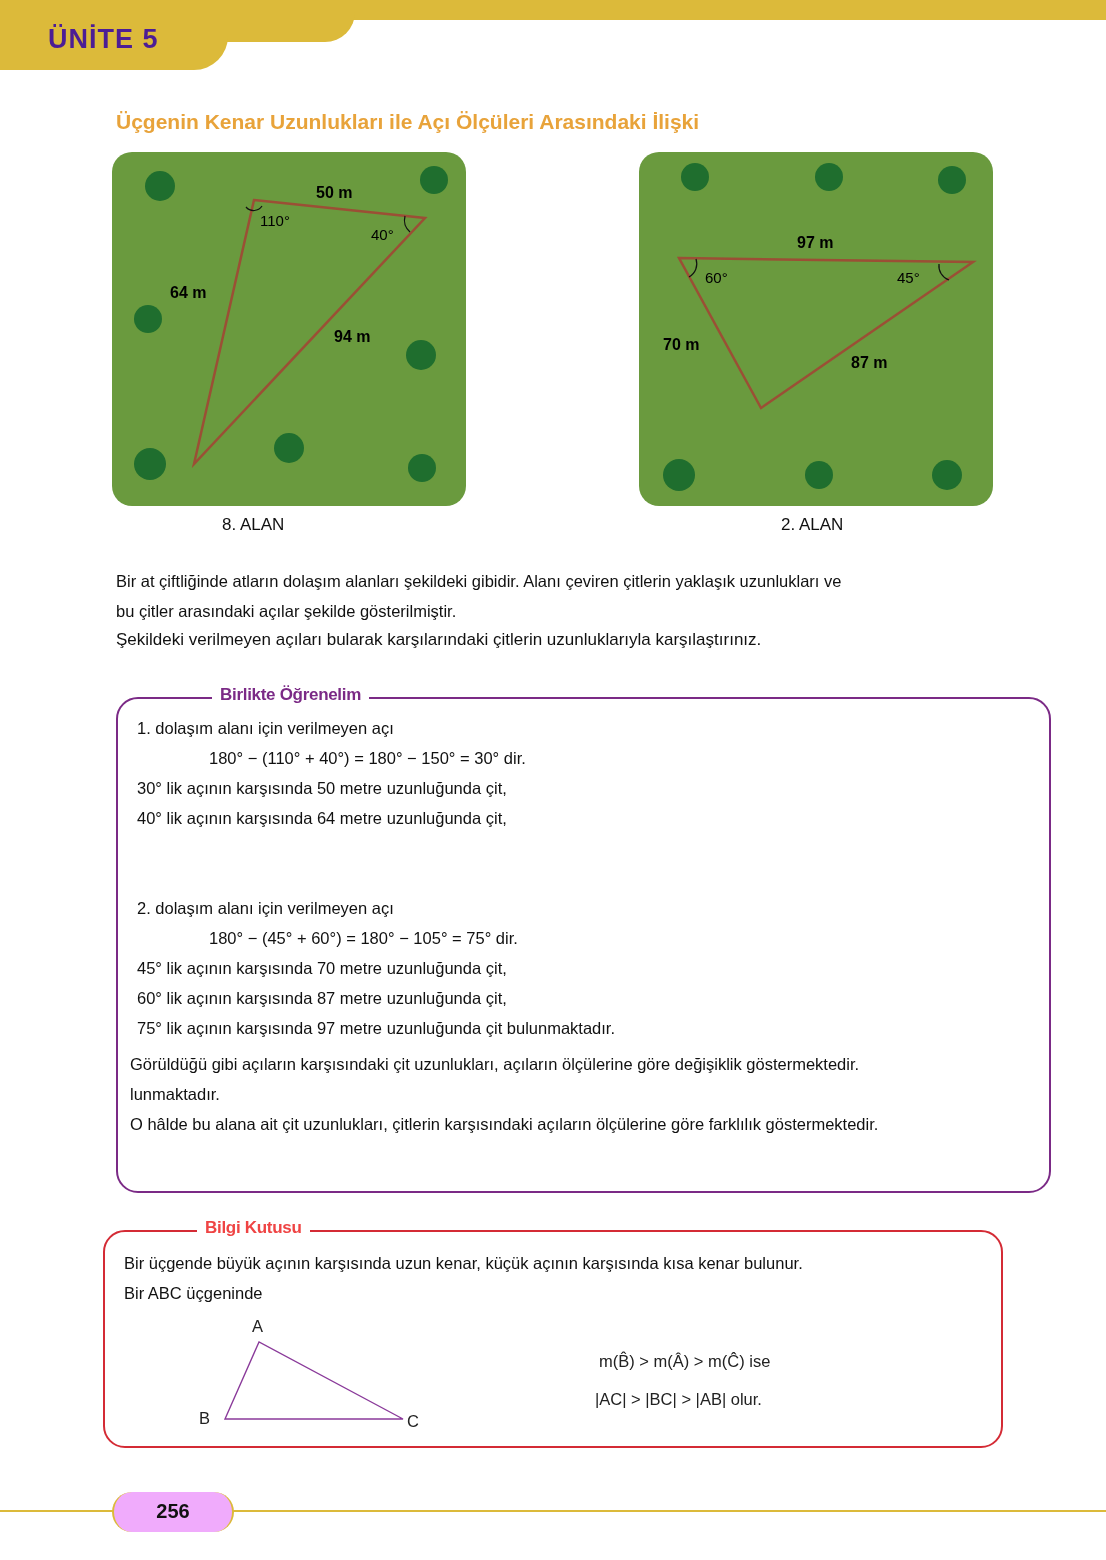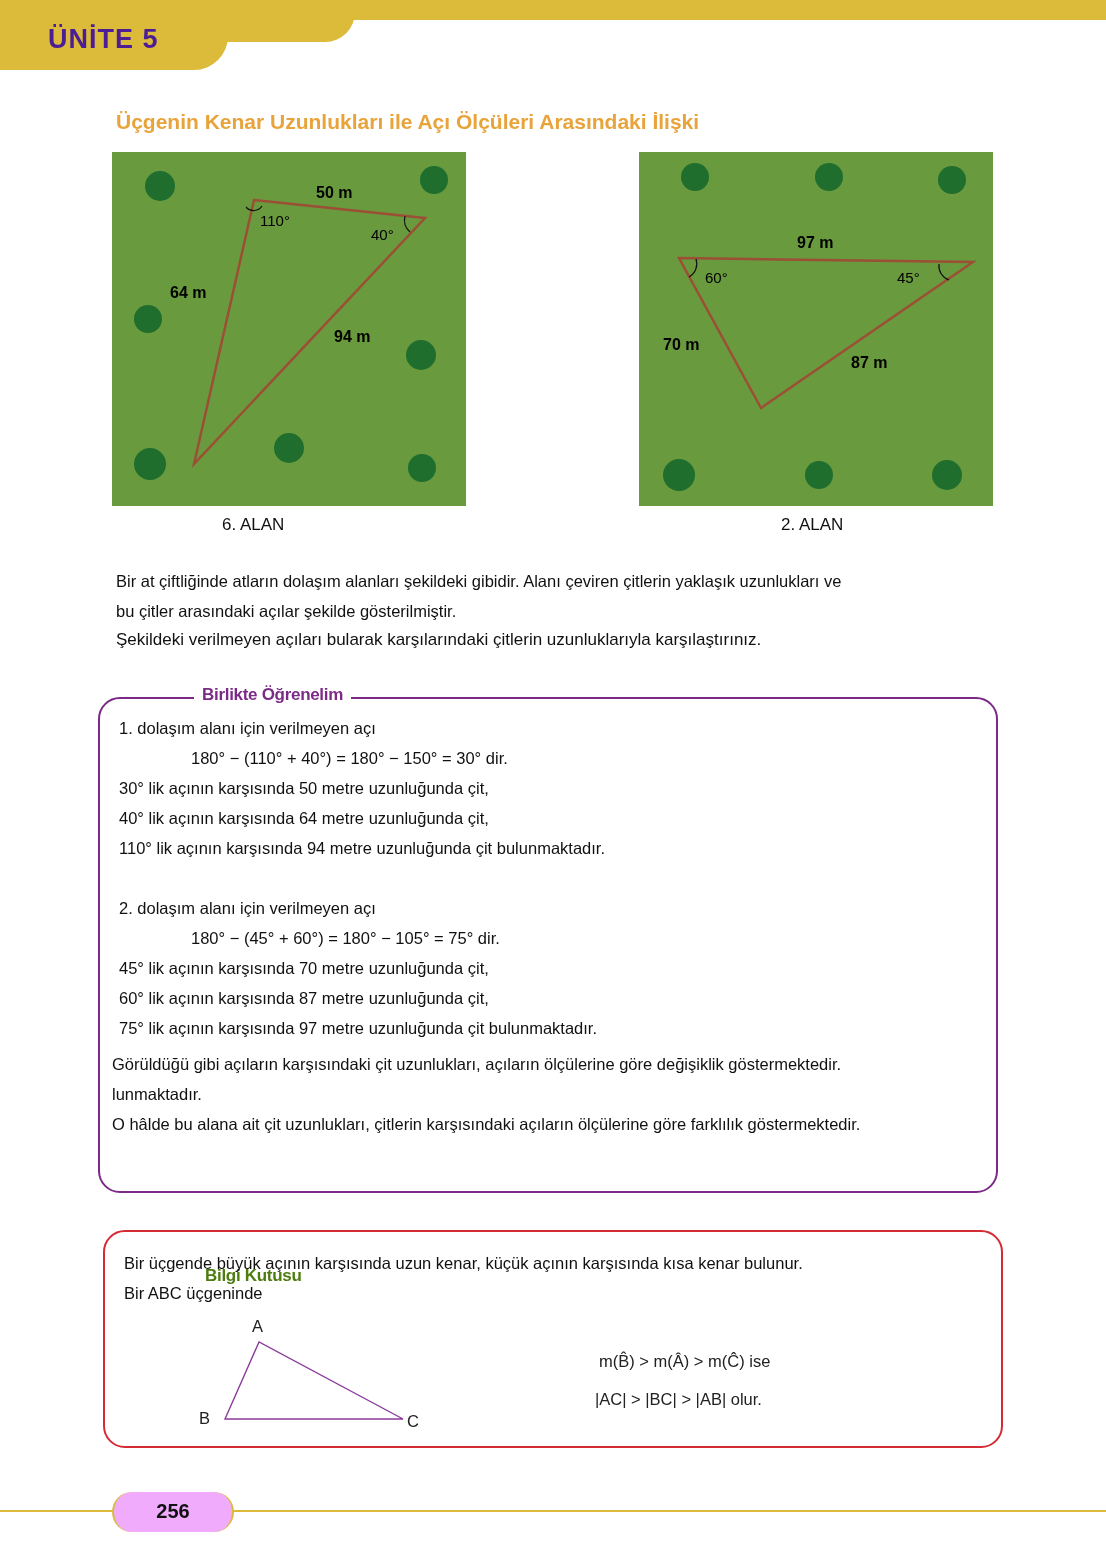--- a/index.html
+++ b/index.html
@@ -16,38 +16,38 @@
     position: absolute; left: 200px; top: 0; width: 155px; height: 42px; background: #dcba3a;
     border-bottom-right-radius: 30px;
   }
   .unit-label {
     position: absolute; left: 48px; top: 24px; font-size: 27px; font-weight: bold; color: #4c1d95;
     letter-spacing: 1px;
   }
   .section-title {
     position: absolute; left: 116px; top: 110px; font-size: 21px; font-weight: bold; color: #e8a33a;
   }
-  .field { position: absolute; top: 152px; width: 354px; height: 354px; background: #6a9a3e; }
+  .field { position: absolute; top: 152px; width: 354px; height: 354px; background: #6a9a3e; border-radius: 20px; }
   .field svg { position: absolute; left: 0; top: 0; }
   .field1 { left: 112px; }
   .field2 { left: 639px; }
   .caption { position: absolute; top: 515px; font-size: 17px; }
   .intro { position: absolute; left: 116px; top: 566px; width: 890px; font-size: 16.5px; line-height: 30px; }
   .intro p { margin: 0; }
   .intro .small { font-size: 17px; line-height: 28px; }
 
   .box { position: absolute; border: 2.5px solid; border-radius: 22px; }
   .box-title {
     position: absolute; top: -14px; background: #fff; padding: 0 8px; font-weight: bold;
     font-size: 17px; font-family: "Liberation Sans", sans-serif; letter-spacing: -0.3px;
   }
-  .box-purple { left: 98px; top: 697px; width: 896px; height: 492px; border-color: #7b2a86; }
+  .box-purple { left: 116px; top: 697px; width: 896px; height: 492px; border-color: #7b2a86; padding-left: 35px; }
   .box-purple .box-title { left: 94px; color: #7b2a86; }
   .box-red { left: 103px; top: 1230px; width: 896px; height: 214px; border-color: #d42b35; }
-  .box-red .box-title { left: 92px; color: #4d7c0f; margin-top: 48px; }
+  .box-red .box-title { left: 92px; color: #ef4444; }
 
   .line { position: absolute; left: 12px; font-size: 16.5px; white-space: nowrap; margin-left: 7px; }
   .indent { left: 84px; }
   .para { position: absolute; left: 12px; width: 880px; font-size: 16.5px; line-height: 30px; }
   .para p { margin: 0 0 0 0; }
 
   .math { position: absolute; font-size: 16.5px; white-space: nowrap; color: #222; }
   .footer-line { position: absolute; left: 0; top: 1510px; width: 1106px; height: 2px; background: #dcba3a; }
   .page-pill {
     position: absolute; left: 112px; top: 1492px; width: 118px; height: 40px; background: #f0abfc;
@@ -80,21 +80,21 @@
     <polygon points="142,48 313,66 82,312" fill="none" stroke="#9b4f35" stroke-width="2.5"></polygon>
     <path d="M134,55 A10,10 0 0 0 150,54" fill="none" stroke="#111" stroke-width="1.2"></path>
     <path d="M293,64 A16,16 0 0 0 298,80" fill="none" stroke="#111" stroke-width="1.2"></path>
     <text x="204" y="46" font-size="16" font-weight="bold" font-family="Liberation Sans, sans-serif">50 m</text>
     <text x="58" y="146" font-size="16" font-weight="bold" font-family="Liberation Sans, sans-serif">64 m</text>
     <text x="222" y="190" font-size="16" font-weight="bold" font-family="Liberation Sans, sans-serif">94 m</text>
     <text x="148" y="74" font-size="15" font-family="Liberation Sans, sans-serif">110°</text>
     <text x="259" y="88" font-size="15" font-family="Liberation Sans, sans-serif">40°</text>
   </svg>
 </div>
-<div class="caption" style="left:222px">6. ALAN</div>
+<div class="caption" style="left:222px">8. ALAN</div>
 
 <div class="field field2">
   <svg width="354" height="354" viewBox="0 0 354 354">
     <g fill="#1f6e2e">
       <circle cx="56" cy="25" r="14"></circle>
         <circle cx="190" cy="25" r="14"></circle>
         <circle cx="313" cy="28" r="14"></circle>
       <circle cx="40" cy="323" r="16"></circle>
         <circle cx="180" cy="323" r="14"></circle>
         <circle cx="308" cy="323" r="15"></circle>
@@ -116,21 +116,20 @@
   <p>bu çitler arasındaki açılar şekilde gösterilmiştir.</p>
   <p class="small">Şekildeki verilmeyen açıları bularak karşılarındaki çitlerin uzunluklarıyla karşılaştırınız.</p>
 </div>
 
 <div class="box box-purple">
   <div class="box-title">Birlikte Öğrenelim</div>
   <div class="line" style="top:20px">1. dolaşım alanı için verilmeyen açı</div>
   <div class="line indent" style="top:50px">180° − (110° + 40°) = 180° − 150° = 30° dir.</div>
   <div class="line" style="top:80px">30° lik açının karşısında 50 metre uzunluğunda çit,</div>
   <div class="line" style="top:110px">40° lik açının karşısında 64 metre uzunluğunda çit,</div>
-  <div class="line" style="top:140px">110° lik açının karşısında 94 metre uzunluğunda çit bulunmaktadır.</div>
   <div class="line" style="top:200px">2. dolaşım alanı için verilmeyen açı</div>
   <div class="line indent" style="top:230px">180° − (45° + 60°) = 180° − 105° = 75° dir.</div>
   <div class="line" style="top:260px">45° lik açının karşısında 70 metre uzunluğunda çit,</div>
   <div class="line" style="top:290px">60° lik açının karşısında 87 metre uzunluğunda çit,</div>
   <div class="line" style="top:320px">75° lik açının karşısında 97 metre uzunluğunda çit bulunmaktadır.</div>
   <div class="para" style="top:350px">
     <p>Görüldüğü gibi açıların karşısındaki çit uzunlukları, açıların ölçülerine göre değişiklik göstermektedir.</p>
     <p>lunmaktadır.</p>
     <p>O hâlde bu alana ait çit uzunlukları, çitlerin karşısındaki açıların ölçülerine göre farklılık göstermektedir.</p>
   </div>

